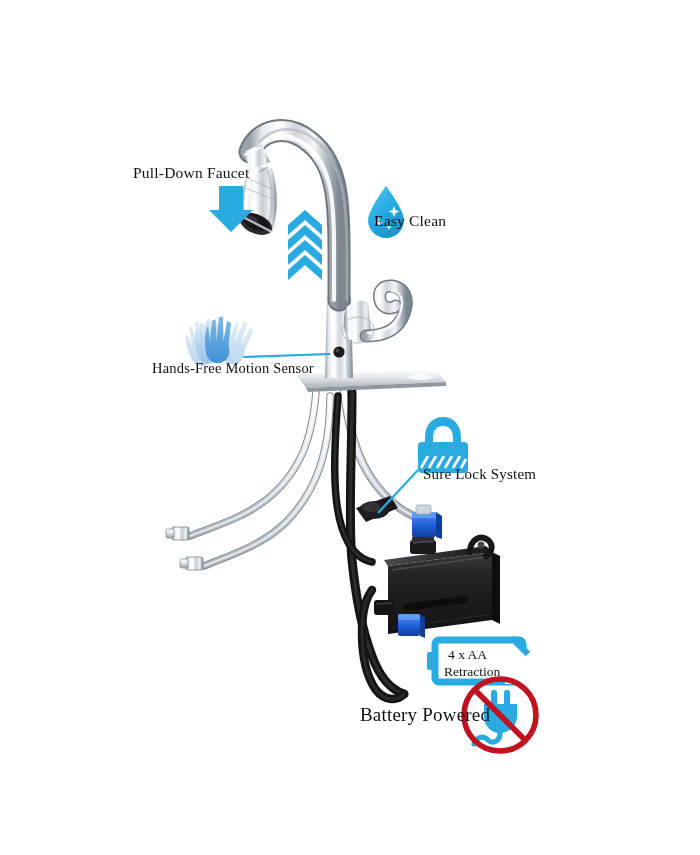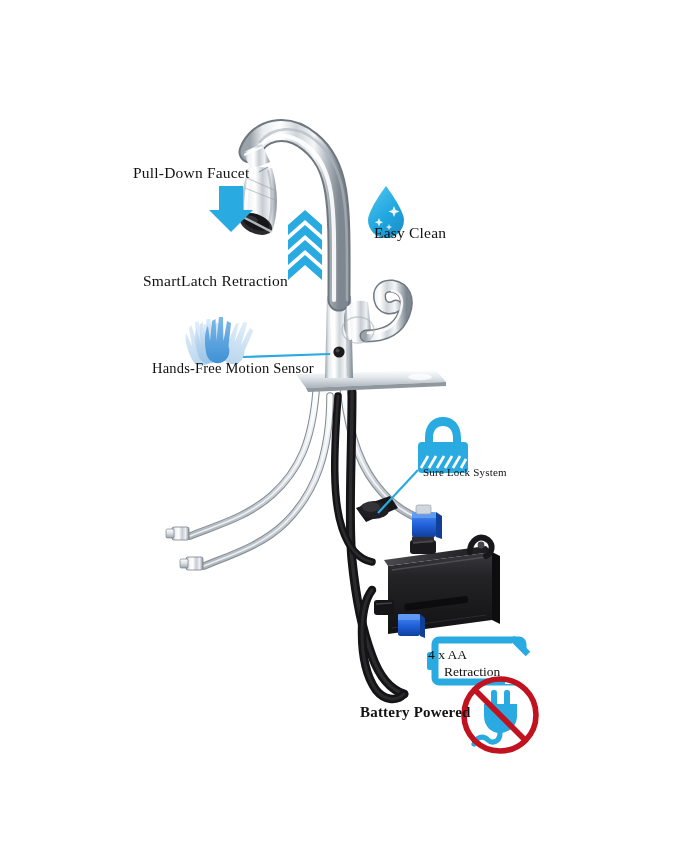--- a/index.html
+++ b/index.html
@@ -15,29 +15,29 @@
     position:absolute;
     font-family:"Liberation Serif","DejaVu Serif",serif;
     color:#111111;
     white-space:nowrap;
     font-size:15px;
     letter-spacing:.2px;
   }
   .lbl-pull{left:133px;top:164px;font-size:15.5px;}
   .lbl-smart{left:143px;top:272px;font-size:15.5px;}
   .lbl-hands{left:136px;top:360px;font-size:14.5px;margin-left:16px;}
-  .lbl-easy{left:374px;top:224px;font-size:15.5px;}
-  .lbl-lock{left:423px;top:466px;font-size:11px;}
-  .lbl-batt{left:360px;top:704px;font-size:15px;font-weight:bold;}
+  .lbl-easy{left:374px;top:212px;font-size:15.5px;}
+  .lbl-lock{left:423px;top:466px;font-size:15px;}
+  .lbl-batt{left:360px;top:704px;font-size:19px;}
   .batt-txt{
     position:absolute;
     font-family:"Liberation Serif","DejaVu Serif",serif;
     color:#111;font-size:13.5px;line-height:15px;
   }
-  .bt1{left:428px;top:647px;}
+  .bt1{left:448px;top:647px;}
   .bt2{left:444px;top:664px;}
 </style>
 </head>
 <body>
 
 <div id="stage">
 
 <svg width="700" height="855" viewBox="0 0 700 855">
   <defs>
     <linearGradient id="chromeH" x1="0" y1="0" x2="1" y2="0">
@@ -325,21 +325,20 @@
     <path d="M500 733 C 500 742, 492 744, 488 740 C 483 735, 476 737, 474 744" fill="none" stroke="#29abe2" stroke-width="5.2" stroke-linecap="round"></path>
 
     <circle cx="500" cy="715" r="36" fill="none" stroke="#c1121f" stroke-width="5.6"></circle>
     <line x1="474" y1="689" x2="526" y2="741" stroke="#c1121f" stroke-width="5.6"></line>
   </g>
 
 </svg>
 
 
 <div class="lbl lbl-pull">Pull-Down Faucet</div>
-<div class="lbl lbl-smart">SmartLatch Retraction</div>
 <div class="lbl lbl-hands">Hands-Free Motion Sensor</div>
 <div class="lbl lbl-easy">Easy Clean</div>
 <div class="lbl lbl-lock">Sure Lock System</div>
 <div class="lbl lbl-batt">Battery Powered</div>
 
 <div class="batt-txt bt1">4 x AA</div>
 <div class="batt-txt bt2">Retraction</div>
 
 </div>
 

